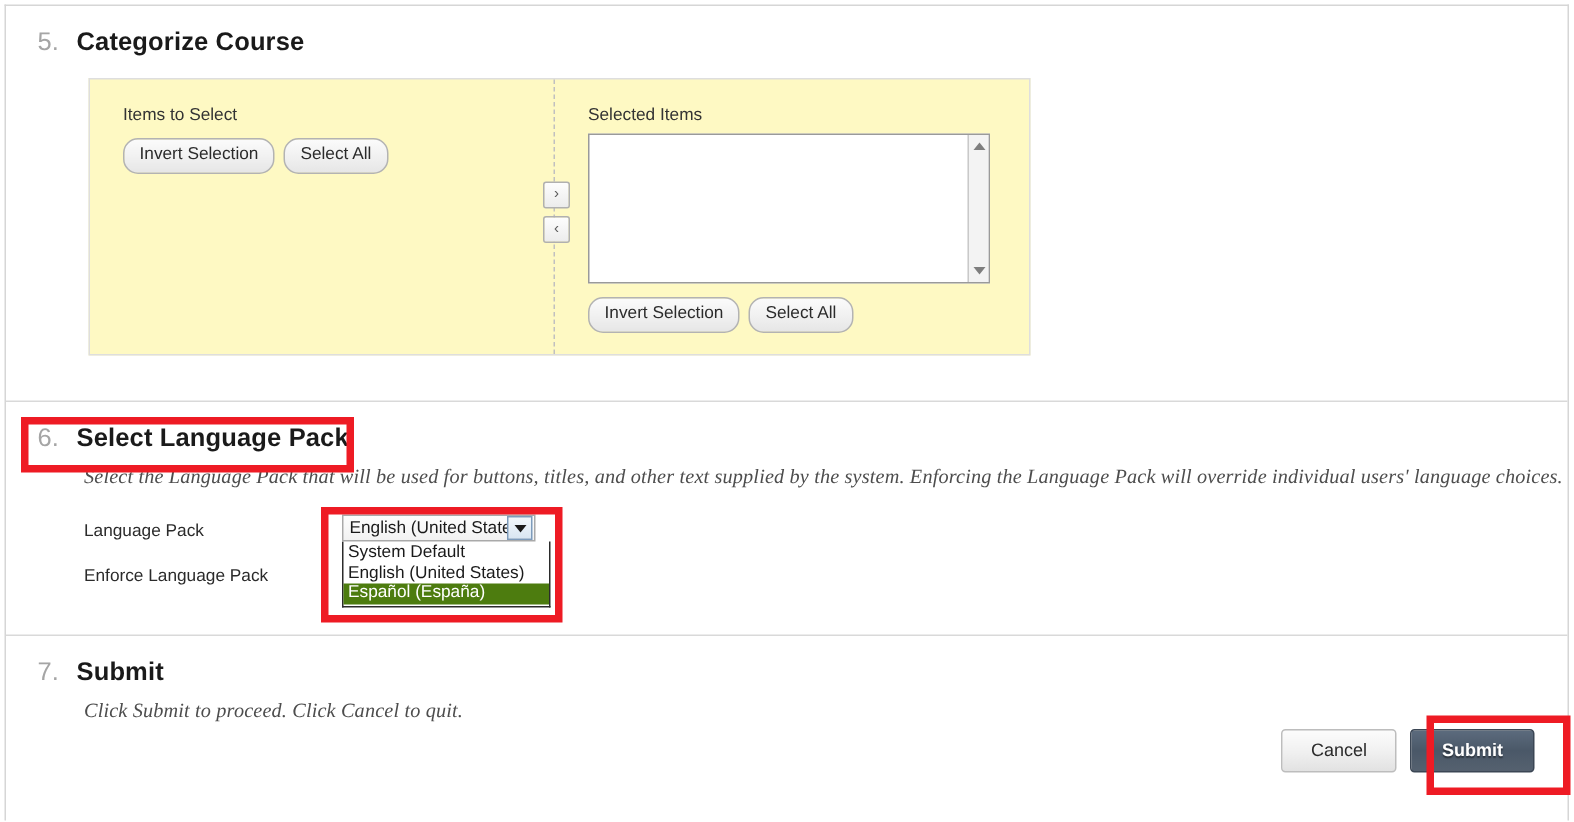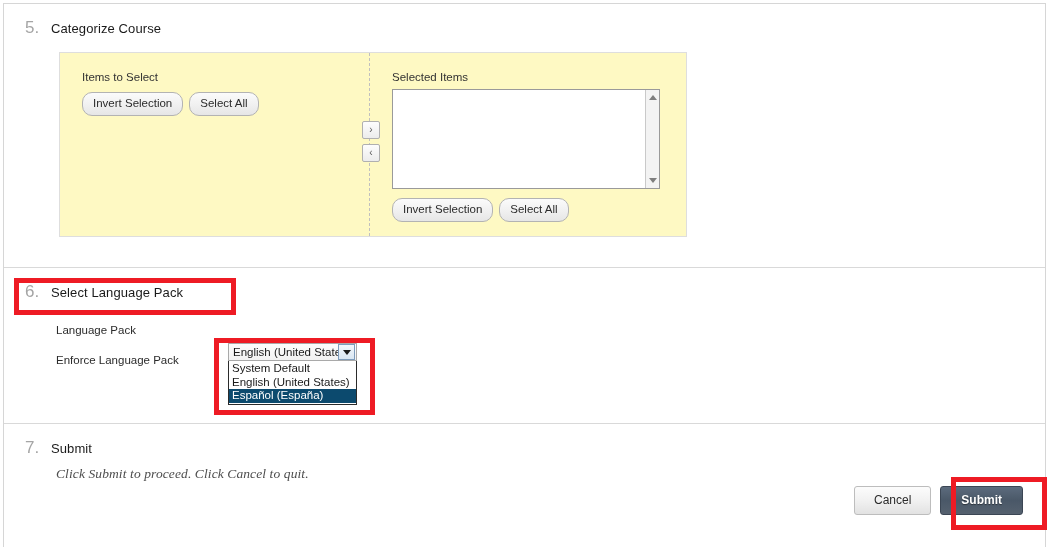--- a/index.html
+++ b/index.html
@@ -38,22 +38,22 @@
     padding: 14px 0 0 21px;
   }
   .step-num {
     font-size: 17px;
     color: #a5a5a5;
     font-weight: normal;
     width: 26px;
     letter-spacing: 0px;
   }
   .step-title {
-    font-size: 13px;
-    font-weight: normal;
+    font-size: 17px;
+    font-weight: bold;
     color: #1a1a1a;
     letter-spacing: 0.1px;
   }
   .step-desc {
     font-family: "Liberation Serif", serif;
     font-style: italic;
     font-size: 13.5px;
     color: #4d4d4d;
     padding-left: 52px;
     padding-top: 8px;
@@ -208,36 +208,36 @@
     border: 1px solid #7d9bbb;
     display: flex; align-items: center; justify-content: center;
     cursor: pointer;
   }
   .dd-arrow-btn .tri {
     border-left: 4px solid transparent;
     border-right: 4px solid transparent;
     border-top: 5px solid #1a1a1a;
   }
   .dd-list {
-    width: 129px;
+    width: 139px;
     background: #ffffff;
     border: 1px solid #2b2b2b;
     border-top: none;
     padding: 1px 0 1px 0;
   }
   .dd-opt {
     font-size: 11.5px;
     color: #1a1a1a;
     line-height: 13.5px;
     padding: 0 0 0 3px;
     white-space: nowrap;
     cursor: default;
   }
   .dd-opt.sel {
-    background: #0c4a6e;
+    background: #4d7c0f;
     color: #ffffff;
   }
 
   
   #step7 { height: 125px; }
   .submit-row {
     position: absolute;
     right: 22px; top: 62px;
     display: flex;
     align-items: center;
@@ -326,20 +326,21 @@
       </div>
 
     </div>
   </section>
 
   <section class="step" id="step6">
     <div class="step-head">
       <span class="step-num">6.</span>
       <span class="step-title">Select Language Pack</span>
     </div>
+    <div class="step-desc">Select the Language Pack that will be used for buttons, titles, and other text supplied by the system. Enforcing the Language Pack will override individual users' language choices.</div>
 
     <div class="form-row row-lp">
       <div class="lbl">Language Pack</div>
     </div>
 
     <div class="form-row row-elp">
       <div class="lbl">Enforce Language Pack</div>
       <div class="checkbox-box"></div>
     </div>
   </section>

